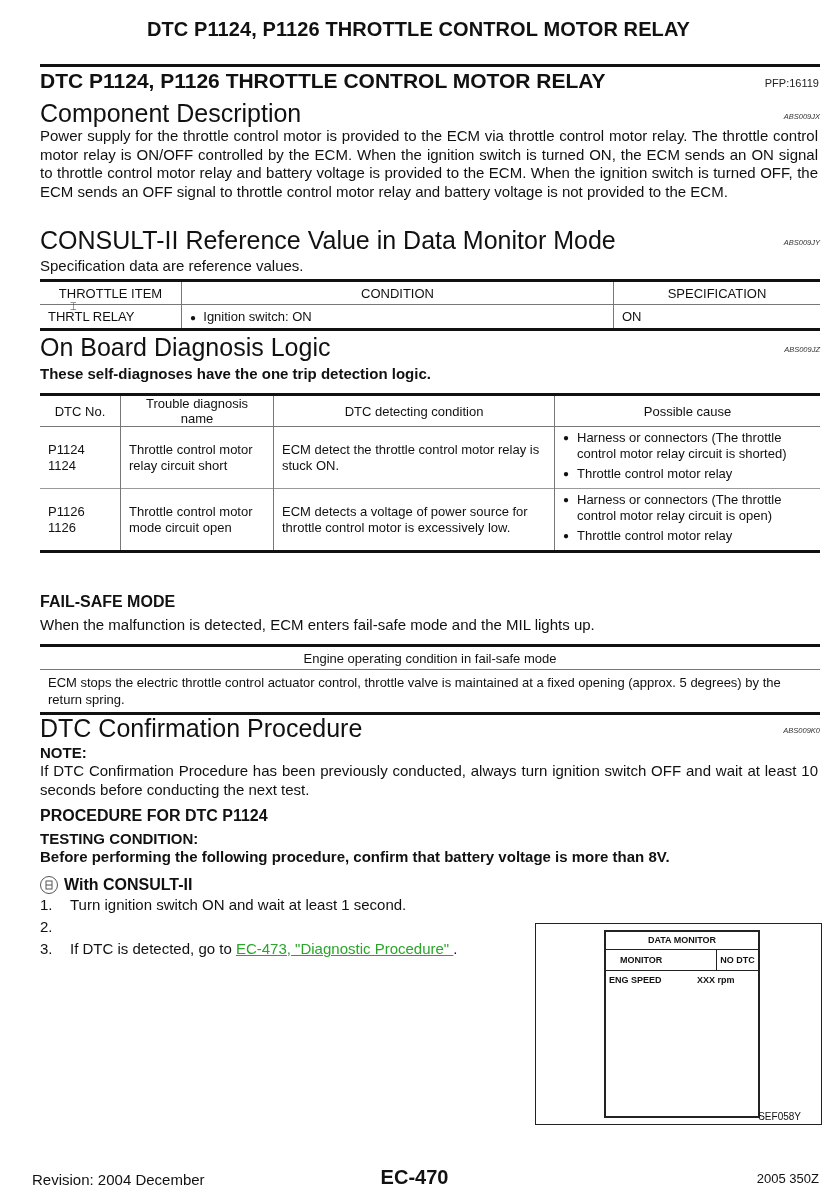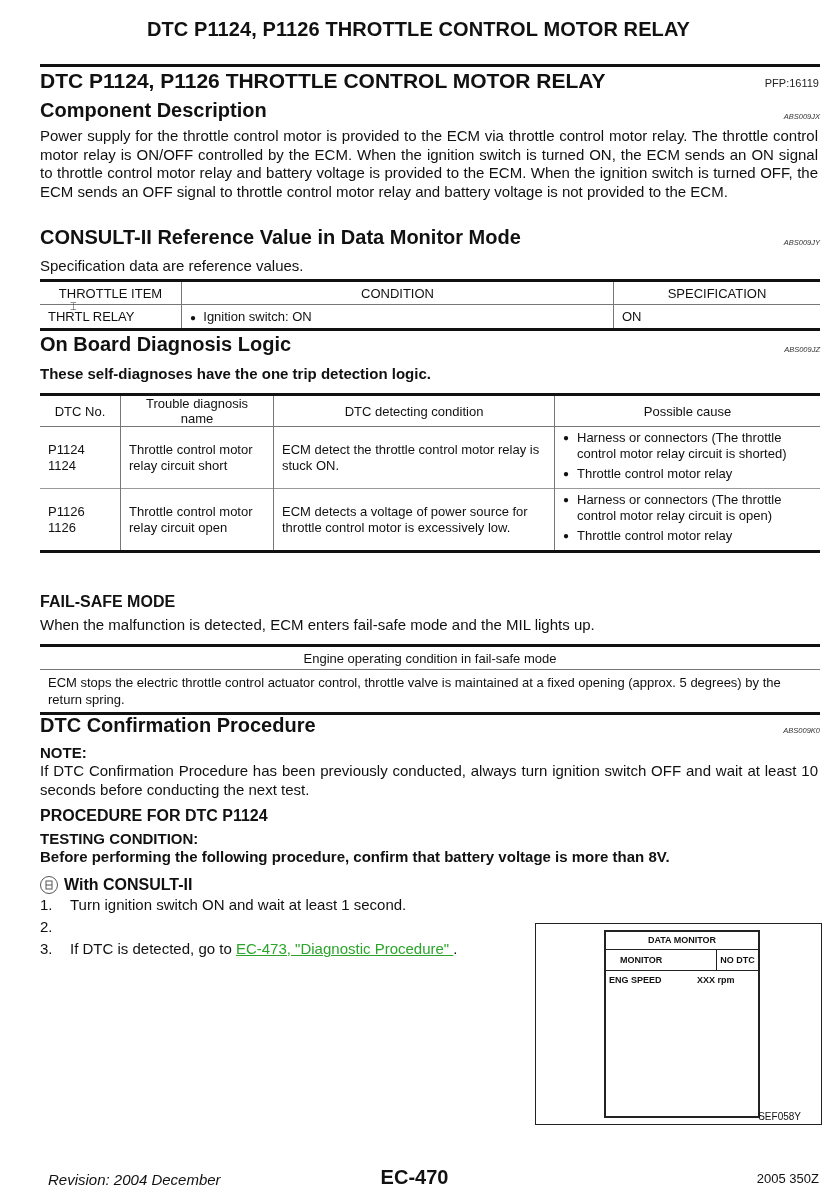--- a/index.html
+++ b/index.html
@@ -3,21 +3,21 @@
 <meta charset="utf-8">
 <style>
   html, body { margin:0; padding:0; background:#ffffff; }
   body { width:837px; height:1200px; position:relative; overflow:hidden; color:#111;
          font-family:"Liberation Sans", sans-serif; }
   .abs { position:absolute; }
   .top-title { left:0; width:837px; top:18px; text-align:center; font-size:20px; font-weight:bold; letter-spacing:0.1px; }
   .rule-thick { left:40px; width:780px; height:3px; background:#111; }
   .h1 { left:40px; top:69px; font-size:21px; font-weight:bold; }
   .pfp { right:18px; top:77px; font-size:11px; color:#222; }
-  .h2 { left:40px; font-size:20px; font-weight:bold;text-align:right; }
+  .h2 { left:40px; font-size:25px; font-weight:normal;text-align:right; }
   .code { right:17px; font-size:7.5px; font-style:italic; color:#333; }
   .para { left:40px; width:778px; font-size:15px; line-height:18.5px; text-align:justify; }
   .small-bold { left:40px; font-size:15px; font-weight:bold; }
   table { border-collapse:collapse; font-size:13px; }
   .tbl { left:40px; width:780px; }
   .tbl td, .tbl th { font-weight:normal; padding:0 8px; vertical-align:middle; }
   .t1 { border-top:3px solid #111; border-bottom:3px solid #111; }
   .t1 th { height:22px; border-bottom:1px solid #777; text-align:center; }
   .t1 td { height:23px; }
   .t1 .vr { border-right:1px solid #777; }
@@ -40,21 +40,21 @@
   .consult .icon { width:16px; height:16px; border:1px solid #555; border-radius:50%; margin-right:6px; display:inline-flex; align-items:center; justify-content:center; }
   .figure { left:535px; top:923px; width:285px; height:200px; border:1px solid #222; }
   .screen { left:68px; top:6px; width:152px; height:184px; border:2px solid #222; font-size:9px; font-weight:bold; }
   .screen .hdr { height:17px; border-bottom:1px solid #222; text-align:center; line-height:17px; }
   .screen .row2 { height:20px; border-bottom:1px solid #222; display:flex; }
   .screen .row2 .c1 { width:96px; border-right:1px solid #222; padding-left:14px; line-height:20px; }
   .screen .row2 .c2 { flex:1; text-align:center; line-height:20px; }
   .screen .row3 { display:flex; padding:4px 3px; }
   .screen .row3 .c1 { width:88px; }
   .fig-code { right:20px; bottom:2px; font-size:10px; }
-  .footer-l { left:48px; top:1171px; font-size:15px;font-style:italic; }
+  .footer-l { left:32px; top:1171px; font-size:15px; }
   .footer-c { left:0; width:829px; top:1166px; text-align:center; font-size:20px; font-weight:bold; }
   .footer-r { right:18px; top:1171px; font-size:13px; }
   .cursor { left:70px; top:300px; font-size:11px; color:#333; }
 </style>
 </head>
 <body>
 
 <div class="abs top-title">DTC P1124, P1126 THROTTLE CONTROL MOTOR RELAY</div>
 
 <div class="abs rule-thick" style="top:64px;"></div>
@@ -113,21 +113,21 @@
           <li>Harness or connectors (The throttle control motor relay circuit is shorted)</li>
           <li>Throttle control motor relay</li>
         </ul>
       </td>
     </tr>
     <tr class="data-row">
       <td class="vr">
           <div>P1126</div>
           <div>1126</div>
         </td>
-      <td class="vr">Throttle control motor relay circuit open</td>
+      <td class="vr">Throttle control motor mode circuit open</td>
       <td class="vr">ECM detects a voltage of power source for throttle control motor is excessively low.</td>
       <td>
         <ul class="bullet-list">
           <li>Harness or connectors (The throttle control motor relay circuit is open)</li>
           <li>Throttle control motor relay</li>
         </ul>
       </td>
     </tr>
   </tbody>
 </table>

